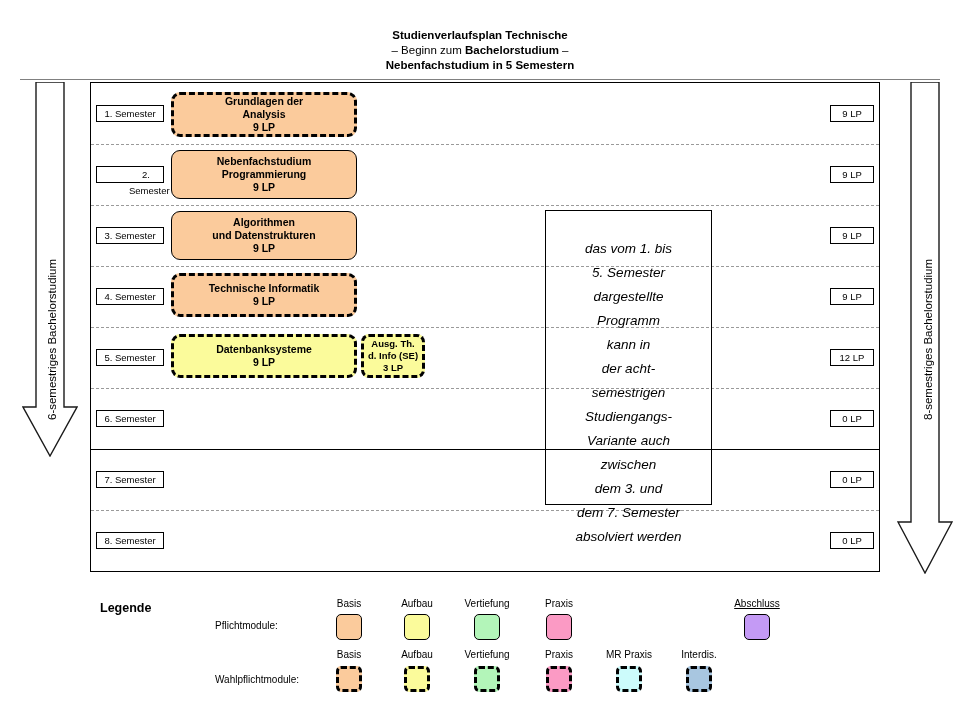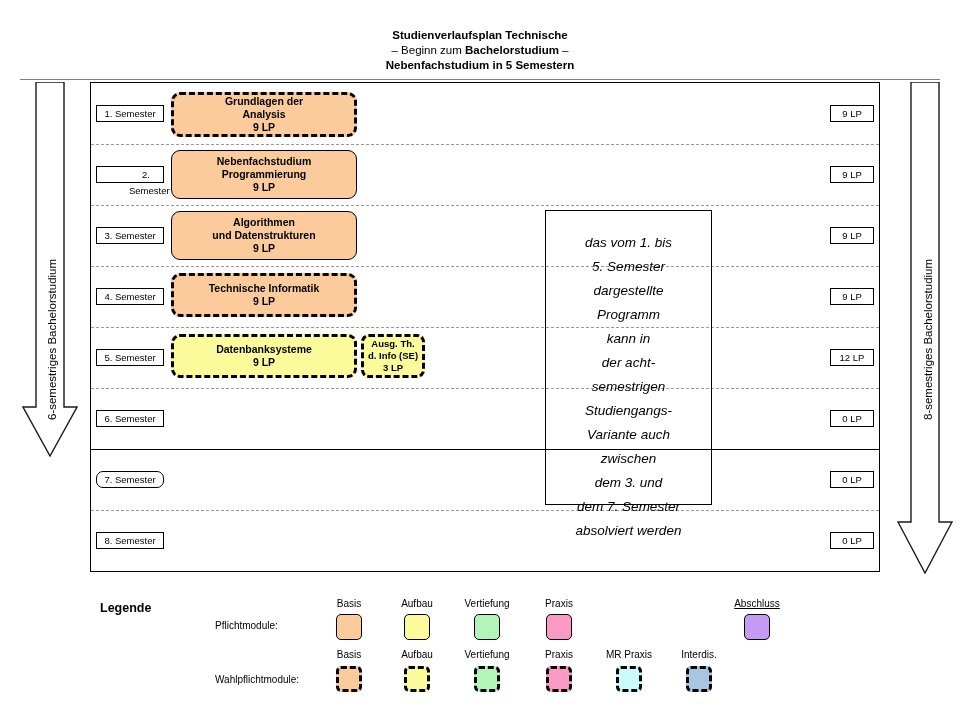--- a/index.html
+++ b/index.html
@@ -120,21 +120,21 @@
     width: 167px;
     height: 295px;
     border: 1px solid #000;
     background: transparent;
     box-sizing: border-box;
     font-style: italic;
     font-size: 13.5px;
     line-height: 24px;
     text-align: center;
     color: #000;
-    padding-top: 20px;
+    padding-top: 26px;
   }
   #info-note .nl { display: block; white-space: nowrap; }
 
   
   .big-arrow { position: absolute; }
   .big-arrow svg { display: block; }
   .arrow-text {
     position: absolute;
     font-size: 11.5px;
     color: #000;
@@ -209,21 +209,21 @@
   <div class="row-sep" style="top:305px;"></div>
   <div class="row-sep solid" style="top:366px;"></div>
   <div class="row-sep" style="top:427px;"></div>
 
   <div class="sem-label" style="top:22px;">1. Semester</div>
   <div class="sem-label" style="top:83px;padding-left:32px;">2. Semester</div>
   <div class="sem-label" style="top:144px;">3. Semester</div>
   <div class="sem-label" style="top:205px;">4. Semester</div>
   <div class="sem-label" style="top:266px;">5. Semester</div>
   <div class="sem-label" style="top:327px;">6. Semester</div>
-  <div class="sem-label" style="top:388px;border-radius:7px;">7. Semester</div>
+  <div class="sem-label" style="top:388px;">7. Semester</div>
   <div class="sem-label" style="top:449px;">8. Semester</div>
 
   <div class="lp-box" style="top:22px;">9 LP</div>
   <div class="lp-box" style="top:83px;">9 LP</div>
   <div class="lp-box" style="top:144px;">9 LP</div>
   <div class="lp-box" style="top:205px;">9 LP</div>
   <div class="lp-box" style="top:266px;">12 LP</div>
   <div class="lp-box" style="top:327px;">0 LP</div>
   <div class="lp-box" style="top:388px;">0 LP</div>
   <div class="lp-box" style="top:449px;">0 LP</div>

